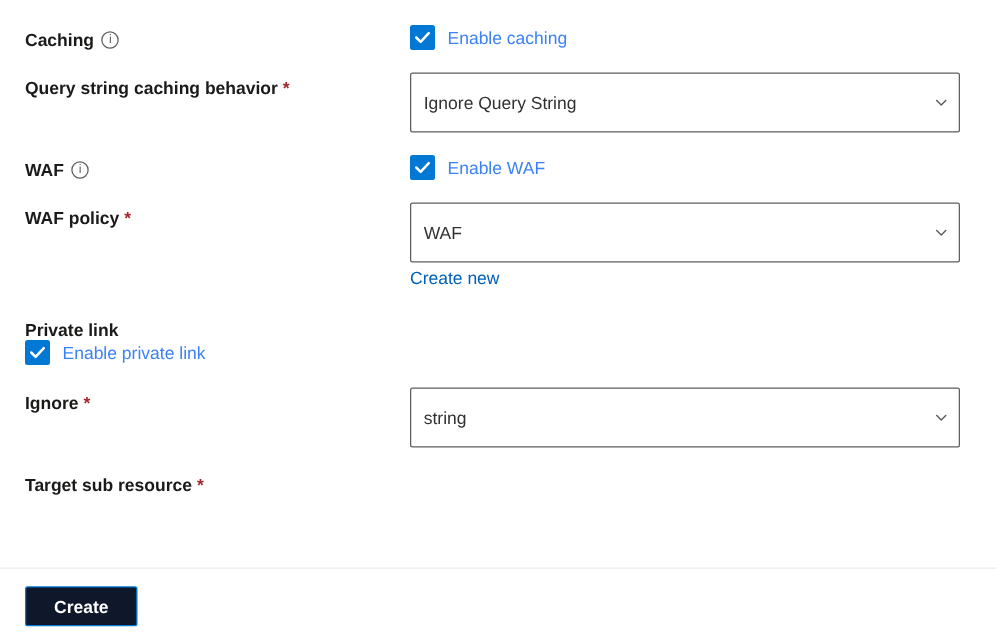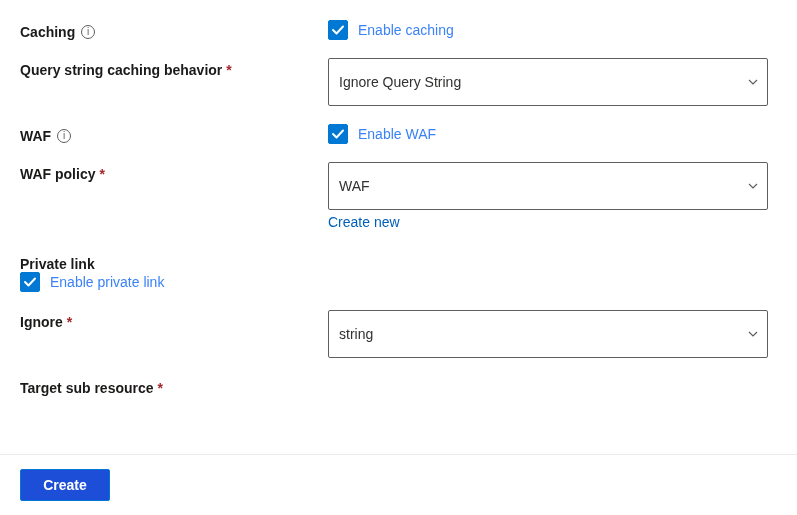--- a/index.html
+++ b/index.html
@@ -101,21 +101,21 @@
     cursor: pointer;
   }
   .footer {
     position: absolute;
     left: 0; right: 0; bottom: 0;
     border-top: 1px solid #edebe9;
     padding: 14px 20px;
     background: #fff;
   }
   .btn-primary {
-    background: #1d4ed8;
+    background: #0f172a;
     color: #fff;
     border: 1px solid #0078d4;
     border-radius: 2px;
     height: 32px;
     min-width: 90px;
     padding: 0 20px;
     font-weight: 600;
     font-size: 14px;
     cursor: pointer;
   }

